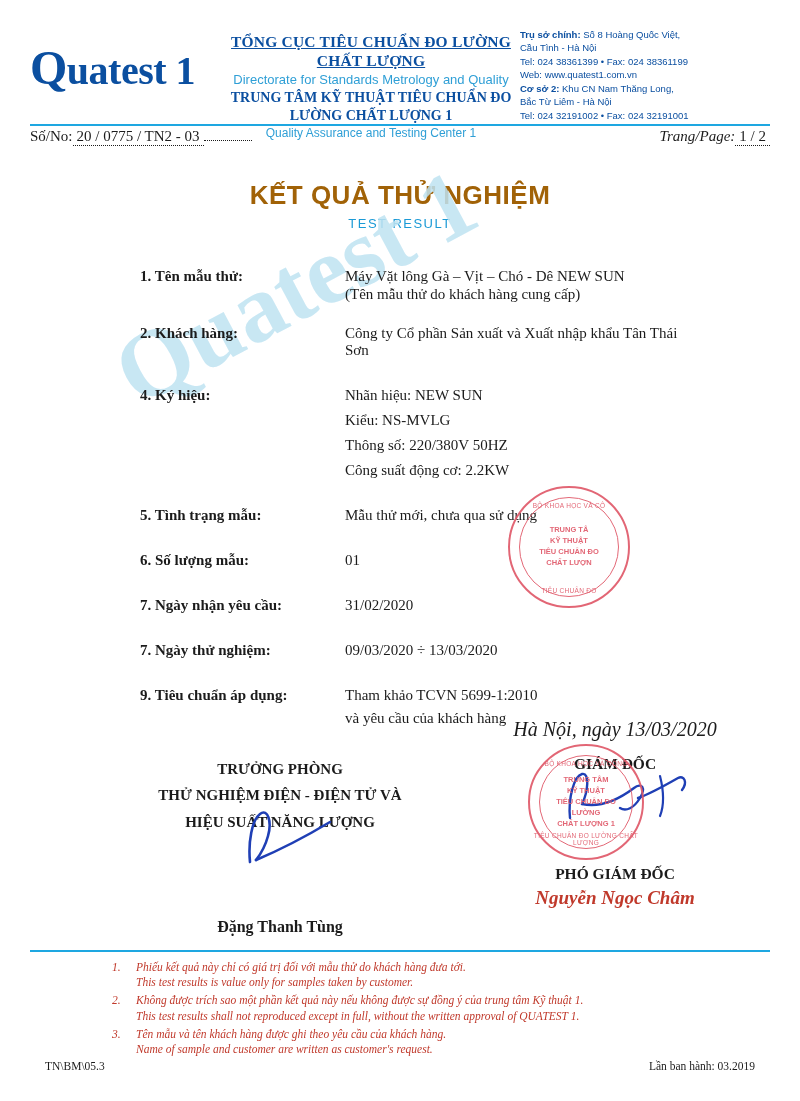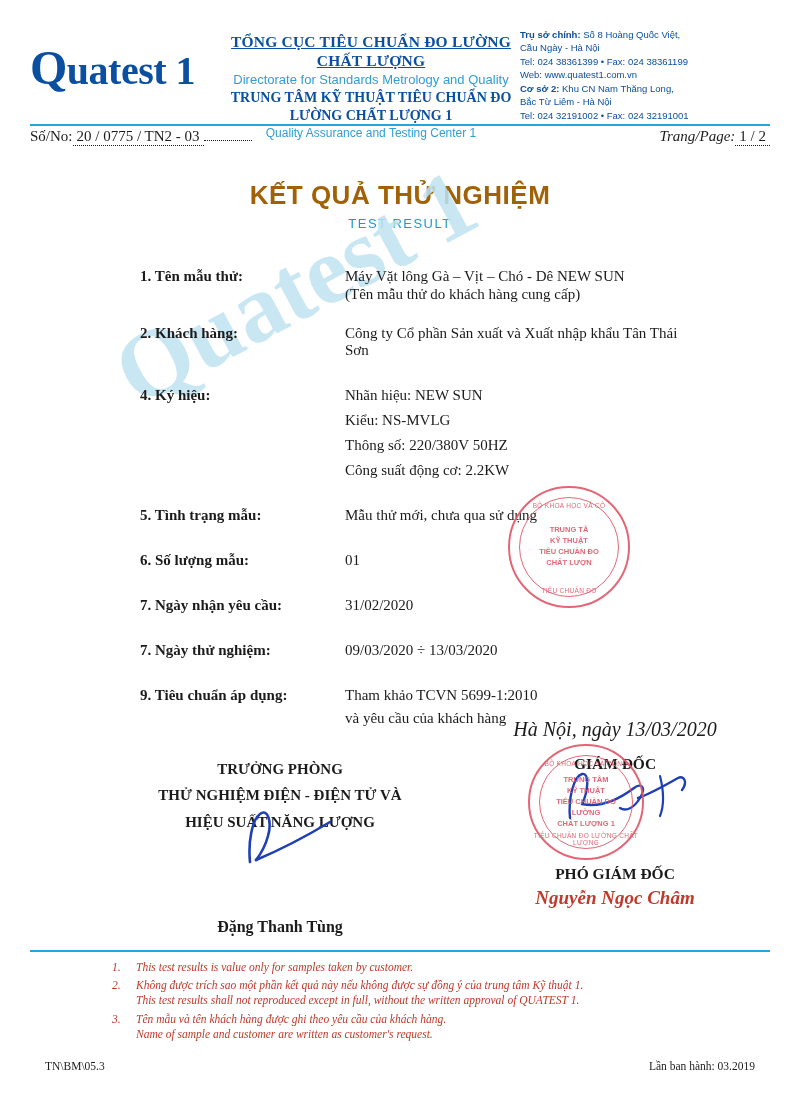--- a/index.html
+++ b/index.html
@@ -354,21 +354,21 @@
 
     <div class="center-block">
       <div class="c-line1">TỔNG CỤC TIÊU CHUẨN ĐO LƯỜNG CHẤT LƯỢNG</div>
       <div class="c-line2">Directorate for Standards Metrology and Quality</div>
       <div class="c-line3">TRUNG TÂM KỸ THUẬT TIÊU CHUẨN ĐO LƯỜNG CHẤT LƯỢNG 1</div>
       <div class="c-line4">Quality Assurance and Testing Center 1</div>
     </div>
 
     <div class="addr-block">
       <div class="addr-line"><b>Trụ sở chính:</b><span> Số 8 Hoàng Quốc Việt,</span></div>
-      <div class="addr-line">Cầu Ngày - Hà Nội</div>
+      <div class="addr-line">Cầu Tình - Hà Nội</div>
       <div class="addr-line">Tel: 024 38361399 • Fax: 024 38361199</div>
       <div class="addr-line">Web: www.quatest1.com.vn</div>
       <div class="addr-line"><b>Cơ sở 2:</b><span> Khu CN Nam Thăng Long,</span></div>
       <div class="addr-line">Bắc Từ Liêm - Hà Nội</div>
       <div class="addr-line">Tel: 024 32191002 • Fax: 024 32191001</div>
     </div>
   </div>
 
   <div class="rule top"></div>
 
@@ -491,20 +491,21 @@
     </div>
     <div class="arc-bot">TIÊU CHUẨN ĐO LƯỜNG CHẤT LƯỢNG</div>
   </div>
 
   <div class="rule bottom"></div>
 
   <div class="notes">
     <div class="note">
       <div class="idx">1.</div>
       <div class="body">
+        <div class="vi">Phiếu kết quả này chỉ có giá trị đối với mẫu thử do khách hàng đưa tới.</div>
         <div class="en">This test results is value only for samples taken by customer.</div>
       </div>
     </div>
     <div class="note">
       <div class="idx">2.</div>
       <div class="body">
         <div class="vi">Không được trích sao một phần kết quả này nếu không được sự đồng ý của trung tâm Kỹ thuật 1.</div>
         <div class="en">This test results shall not reproduced except in full, without the written approval of QUATEST 1.</div>
       </div>
     </div>

